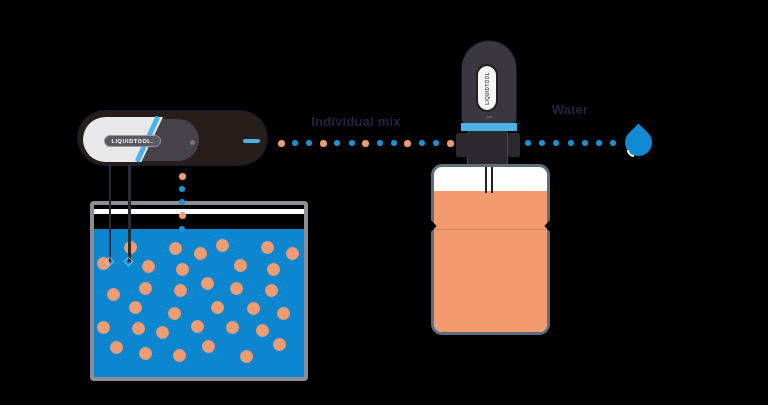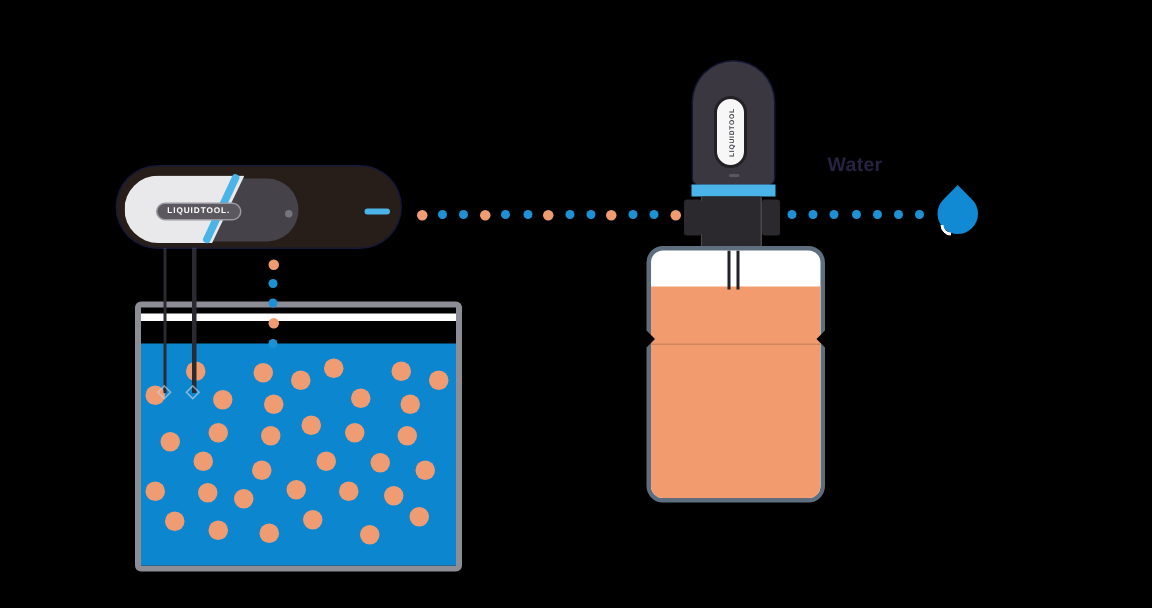--- a/index.html
+++ b/index.html
@@ -213,20 +213,21 @@
       <span class="dot blue" style="left: 334.4px; top: 140px;"></span>
       <span class="dot blue" style="left: 348.5px; top: 140px;"></span>
       <span class="dot orange" style="left: 362.1px; top: 139.5px;"></span>
       <span class="dot blue" style="left: 376.7px; top: 140px;"></span>
       <span class="dot blue" style="left: 390.8px; top: 140px;"></span>
       <span class="dot orange" style="left: 404.4px; top: 139.5px;"></span>
       <span class="dot blue" style="left: 419px; top: 140px;"></span>
       <span class="dot blue" style="left: 433.1px; top: 140px;"></span>
       <span class="dot orange" style="left: 446.7px; top: 139.5px;"></span>
     </div>
+  <div class="abs flow-label" id="mix-label">Individual mix</div>
 
   <div class="abs doser-capsule">
     <div class="oval">
       <span>LIQUIDTOOL</span>
     </div>
     <div class="mini-dash"></div>
   </div>
   <div class="abs doser-band"></div>
   <div class="abs doser-cap"></div>
   <div class="abs doser-wing left"></div>

